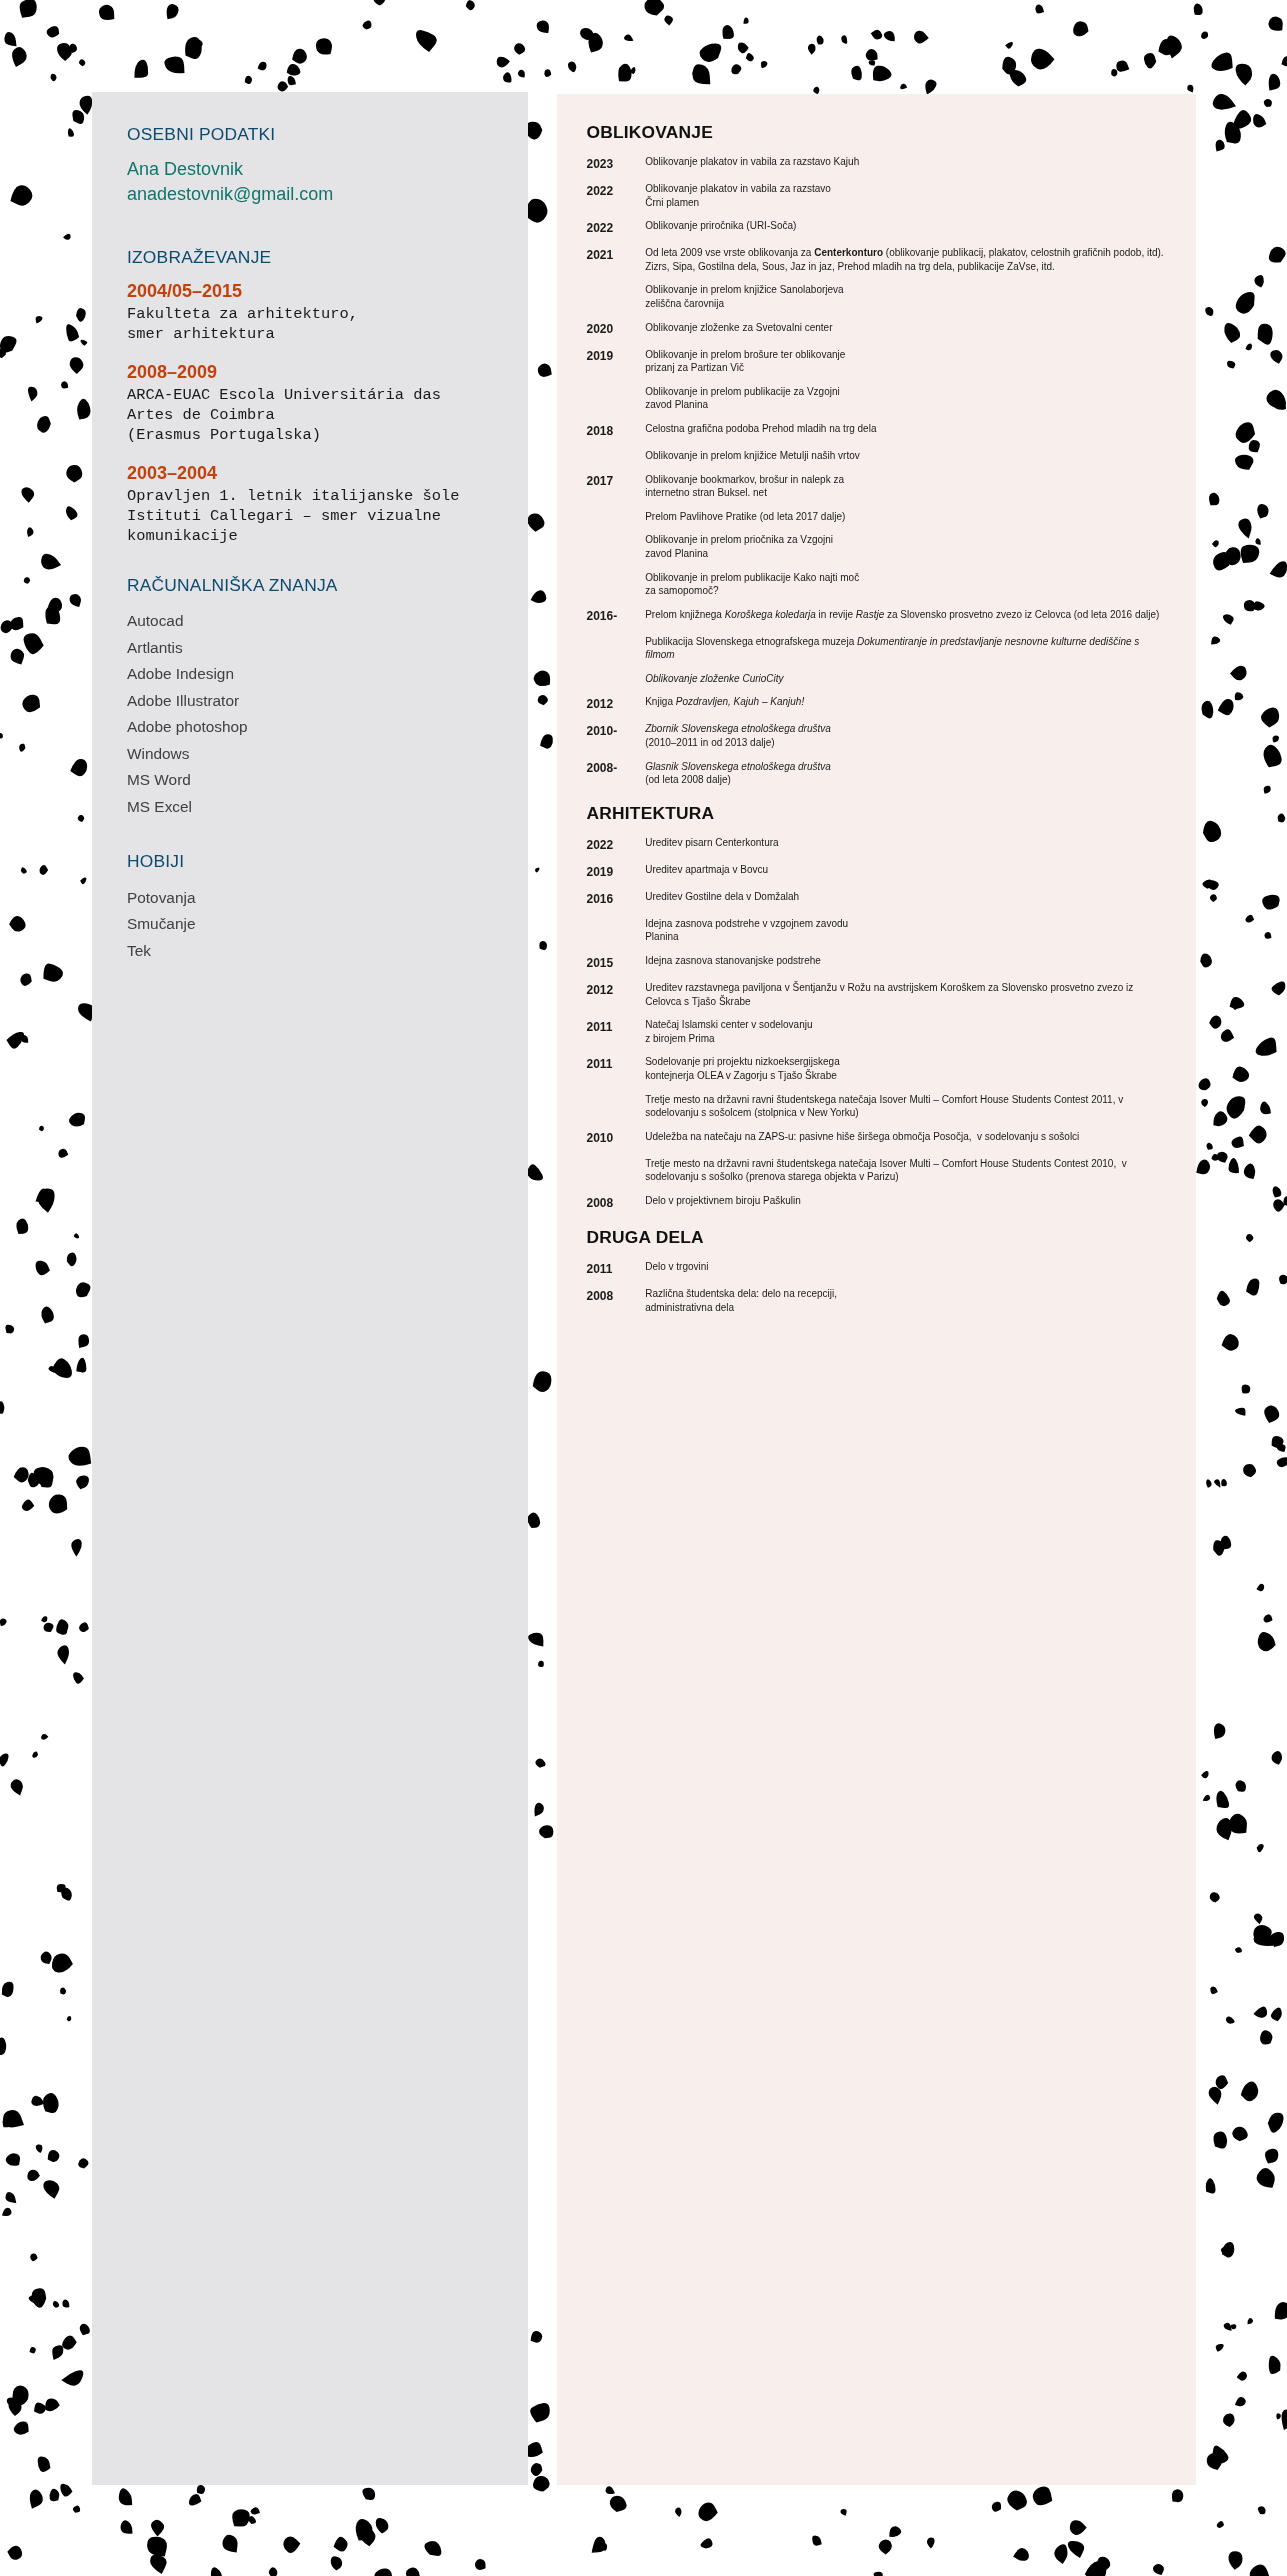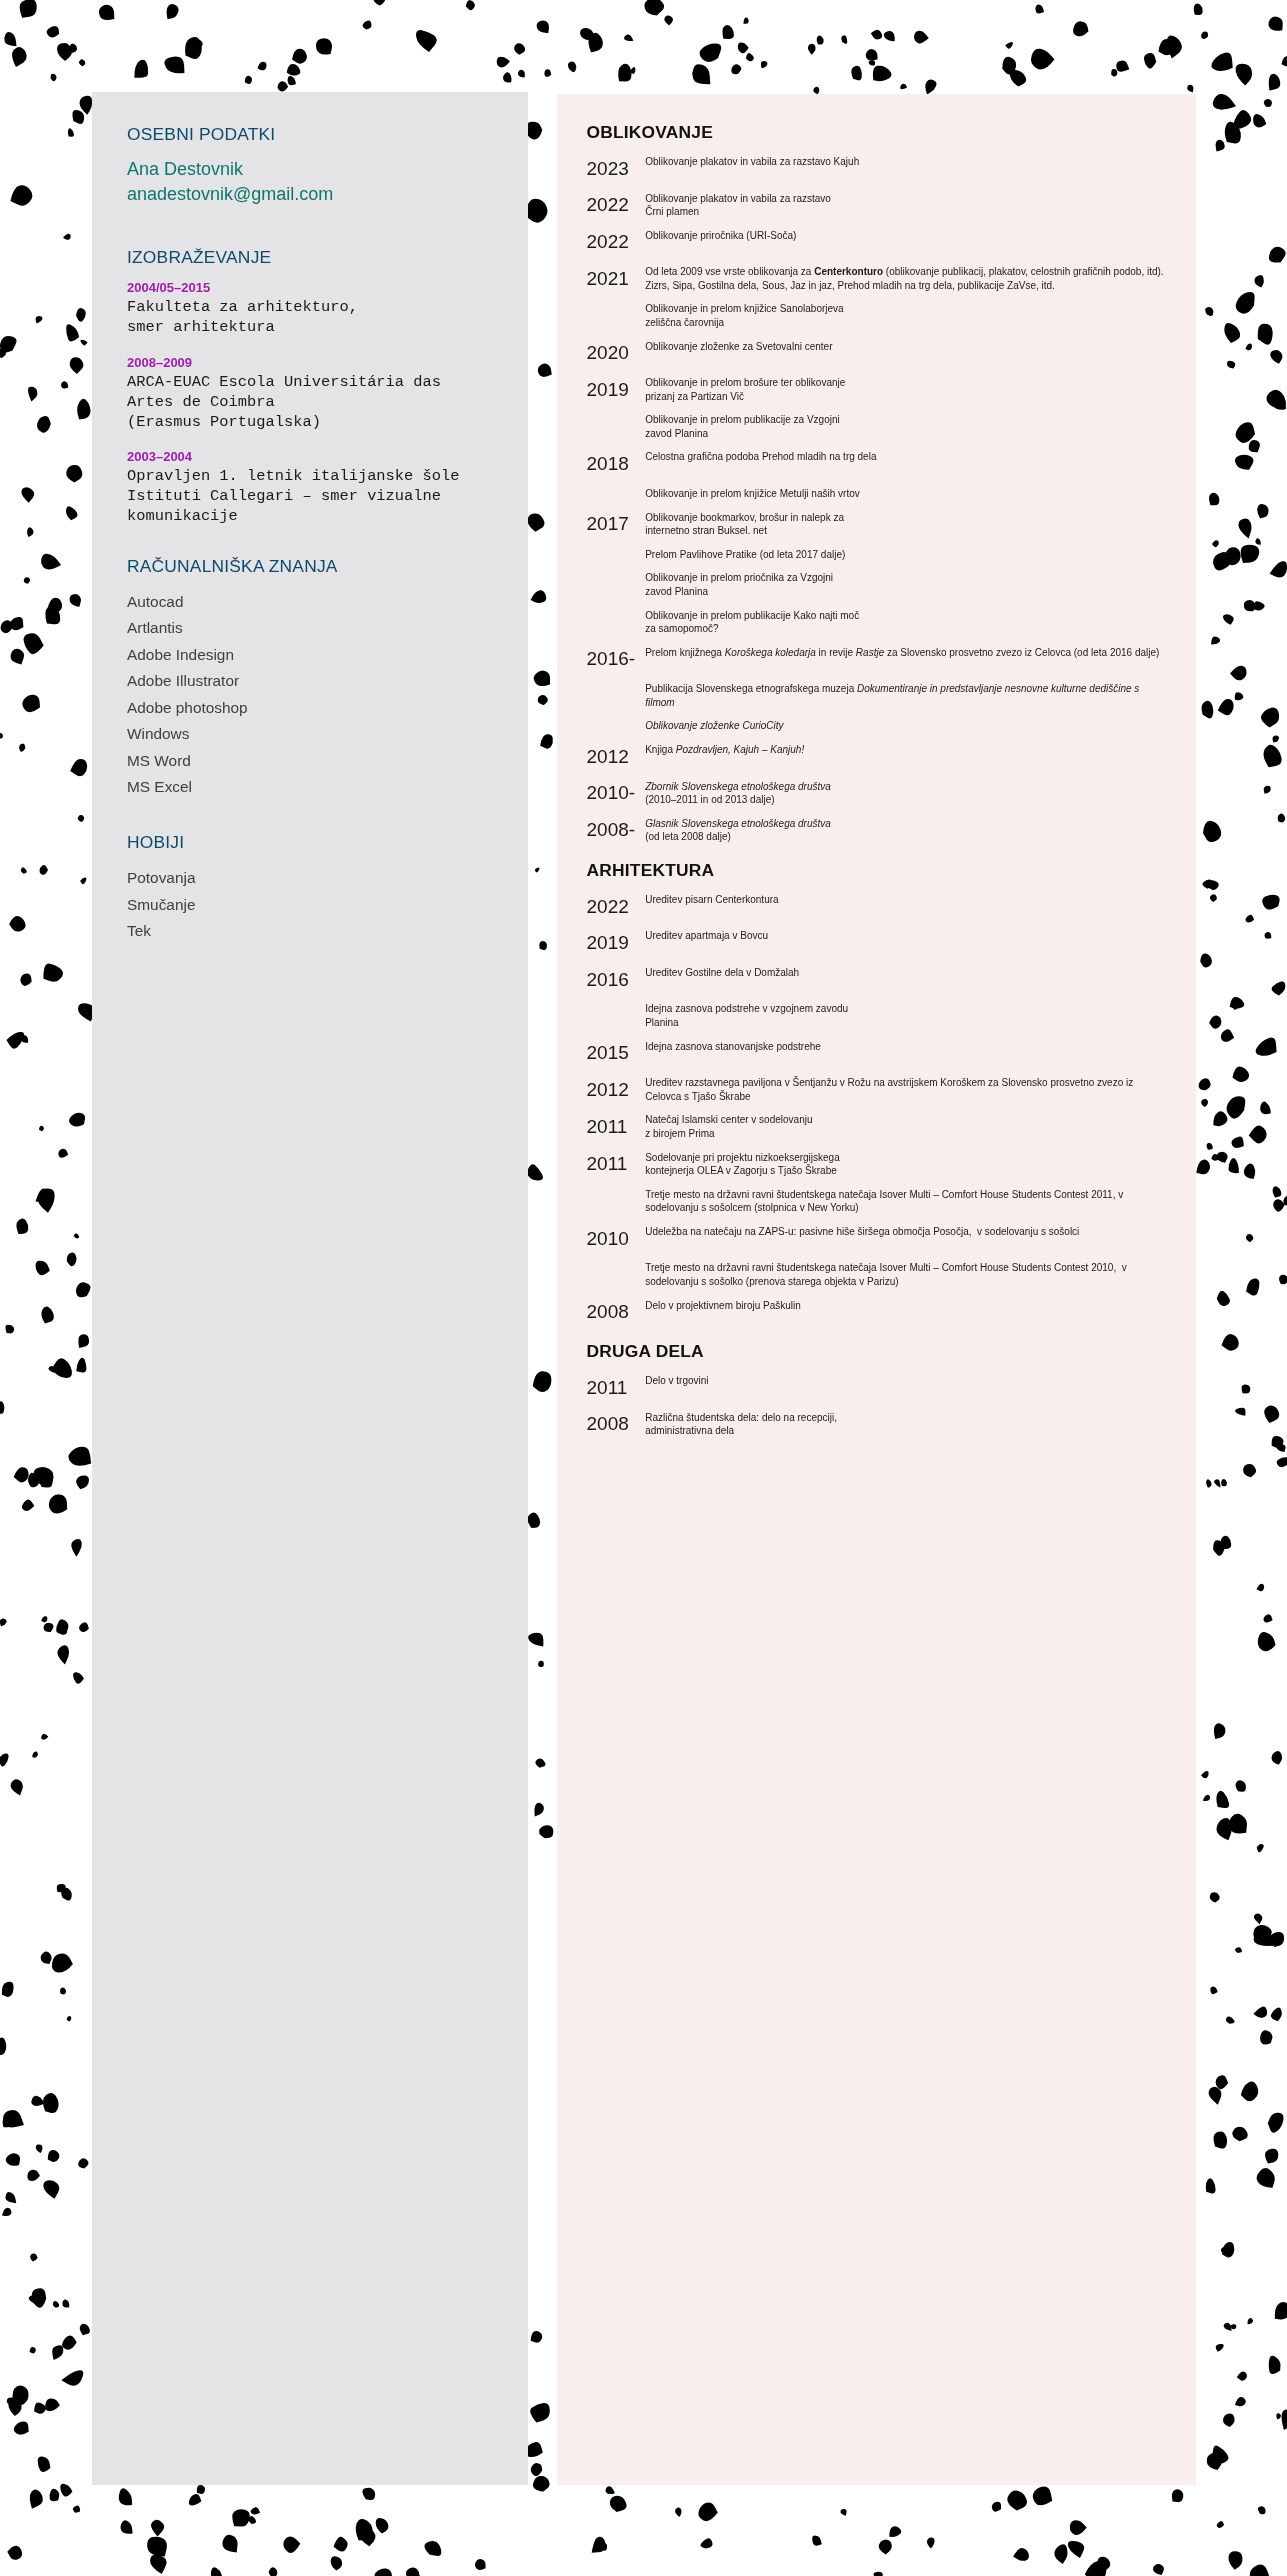--- a/index.html
+++ b/index.html
@@ -64,23 +64,23 @@
   }
   #sidebar .sec-head { margin-bottom: 13.4px; }
   #sidebar .block + .sec-head { margin-top: 40px; }
 
   .block { margin-bottom: 17.4px; }
   .block:last-child { margin-bottom: 0; }
 
   .ident-name { font-size: 18px; line-height: 1.38; color: #0f766e; }
 
   .edu-year {
-    font-size: 13px;
+    font-size: 18px;
     font-weight: 700;
-    color: #a21caf;
+    color: #c2410c;
     line-height: 1.3;
   }
   .edu-desc {
     font-size: 15.4px;
     font-weight: 400;
     color: #1a1a1a;
     line-height: 1.3;
     font-family: Liberation Mono, monospace;
   }
 
@@ -91,25 +91,26 @@
   }
 
   
   .row {
     display: flex;
     align-items: flex-start;
     margin-bottom: 10px;
   }
   .row .yr {
     flex: 0 0 52px;
-    font-size: 19px;
+    font-size: 12px;
     line-height: 1.36;
     color: #1a1a1a;
     padding-top: 0.7px;
     white-space: nowrap;
+    font-weight: bold;
   }
   .row .txt {
     flex: 1 1 auto;
     font-size: 10px;
     line-height: 1.36;
     color: #1a1a1a;
     padding-left: 6.7px;
   }
   .row .txt em { font-style: italic; }
   .row .txt b  { font-weight: 700; }

